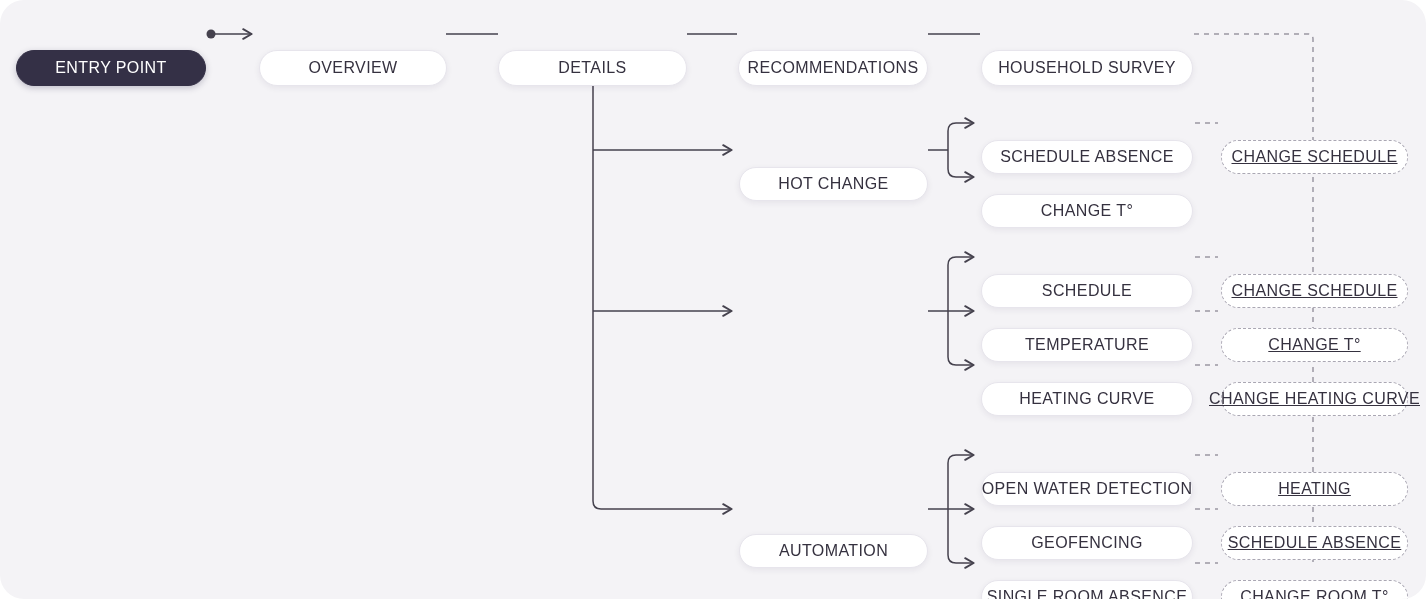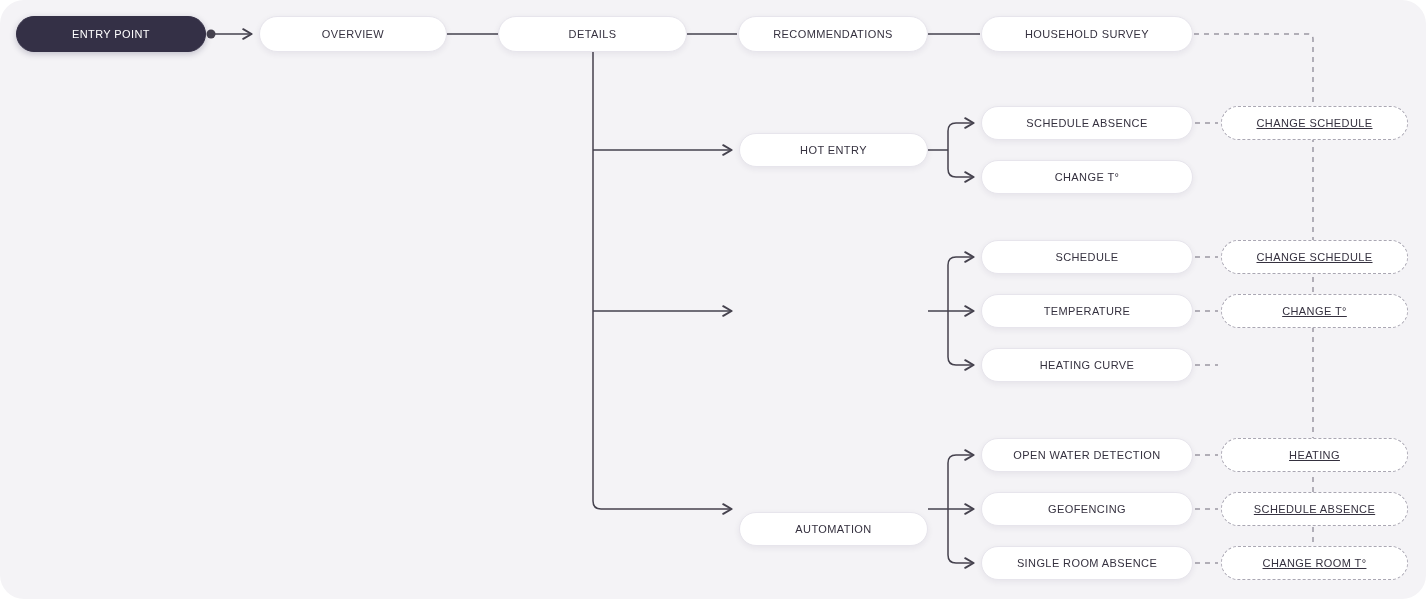--- a/index.html
+++ b/index.html
@@ -24,26 +24,27 @@
 
   .node {
     position: absolute;
     z-index: 2;
     display: flex;
     align-items: center;
     justify-content: center;
     background: #ffffff;
     border: 1px solid #e7e5ec;
     border-radius: 18px;
-    font-size: 11px;
+    font-size: 16px;
     letter-spacing: 0.4px;
     color: #35313f;
     box-shadow: 0 2px 6px rgba(40,35,70,0.07);
     white-space: nowrap;
     cursor: default;
+    margin-top: 34px;
   }
   .node.dark {
     background: #343046;
     border-color: #343046;
     color: #ffffff;
     box-shadow: 0 2px 6px rgba(40,35,70,0.25);
   }
   .node.dashed {
     border: 1.5px dashed #aaa7b3;
     box-shadow: none;
@@ -53,21 +54,21 @@
   
   .n-entry          { left: 16px;  top: 16px;  width: 190px; height: 36px; }
   .n-overview       { left: 259px; top: 16px;  width: 188px; height: 36px; }
   .n-details        { left: 498px; top: 16px;  width: 189px; height: 36px; }
   .n-recommendations{ left: 738px; top: 16px;  width: 190px; height: 36px; }
   .n-household      { left: 981px; top: 16px;  width: 212px; height: 36px; }
 
   
   .n-hot-water  { left: 739px; top: 133px; width: 189px; height: 34px; }
   .n-heating    { left: 739px; top: 294px; width: 189px; height: 34px; }
-  .n-automation { left: 739px; top: 512px; width: 189px; height: 34px; }
+  .n-automation { left: 739px; top: 500px; width: 189px; height: 34px; }
 
   
   .n-schedule-absence { left: 981px; top: 106px; width: 212px; height: 34px; }
   .n-change-t         { left: 981px; top: 160px; width: 212px; height: 34px; }
   .n-schedule         { left: 981px; top: 240px; width: 212px; height: 34px; }
   .n-temperature      { left: 981px; top: 294px; width: 212px; height: 34px; }
   .n-heating-curve    { left: 981px; top: 348px; width: 212px; height: 34px; }
   .n-open-window      { left: 981px; top: 438px; width: 212px; height: 34px; }
   .n-geofencing       { left: 981px; top: 492px; width: 212px; height: 34px; }
   .n-single-room      { left: 981px; top: 546px; width: 212px; height: 34px; }
@@ -128,32 +129,33 @@
       <path d="M948,509 V555 Q948,563 956,563 H973" marker-end="url(#arrow)"></path>
     </g>
   </svg>
 
   <div class="node dark n-entry">ENTRY POINT</div>
   <div class="node n-overview">OVERVIEW</div>
   <div class="node n-details">DETAILS</div>
   <div class="node n-recommendations">RECOMMENDATIONS</div>
   <div class="node n-household">HOUSEHOLD SURVEY</div>
 
-  <div class="node n-hot-water">HOT ENTRY</div>
+  <div class="node n-hot-water">HOT CHANGE</div>
   <div class="node n-automation">AUTOMATION</div>
 
   <div class="node n-schedule-absence">SCHEDULE ABSENCE</div>
   <div class="node n-change-t">CHANGE T°</div>
   <div class="node n-schedule">SCHEDULE</div>
   <div class="node n-temperature">TEMPERATURE</div>
   <div class="node n-heating-curve">HEATING CURVE</div>
   <div class="node n-open-window">OPEN WATER DETECTION</div>
   <div class="node n-geofencing">GEOFENCING</div>
   <div class="node n-single-room">SINGLE ROOM ABSENCE</div>
 
   <div class="node dashed n-change-schedule-hw">CHANGE SCHEDULE</div>
   <div class="node dashed n-change-schedule-h">CHANGE SCHEDULE</div>
   <div class="node dashed n-change-t-h">CHANGE T°</div>
+  <div class="node dashed n-change-curve">CHANGE HEATING CURVE</div>
   <div class="node dashed n-manage">HEATING</div>
   <div class="node dashed n-schedule-absence-a">SCHEDULE ABSENCE</div>
   <div class="node dashed n-change-room-t">CHANGE ROOM T°</div>
 
 </div>
 
 </body></html>

